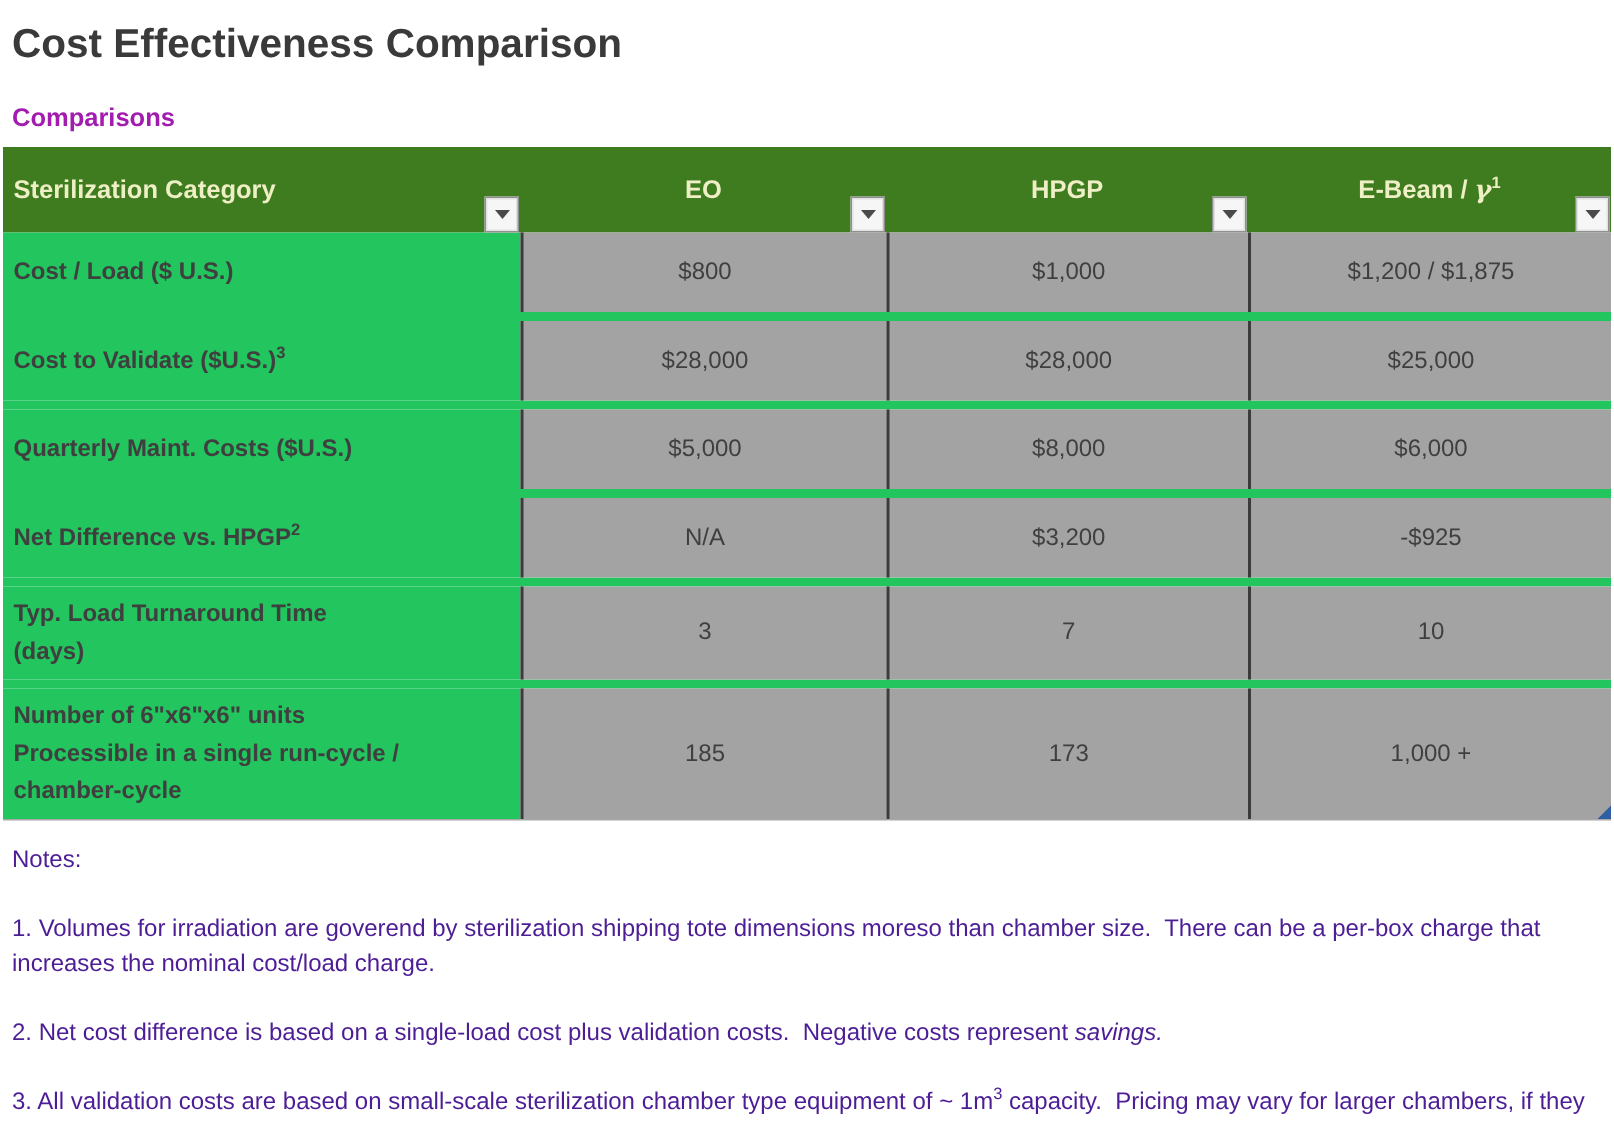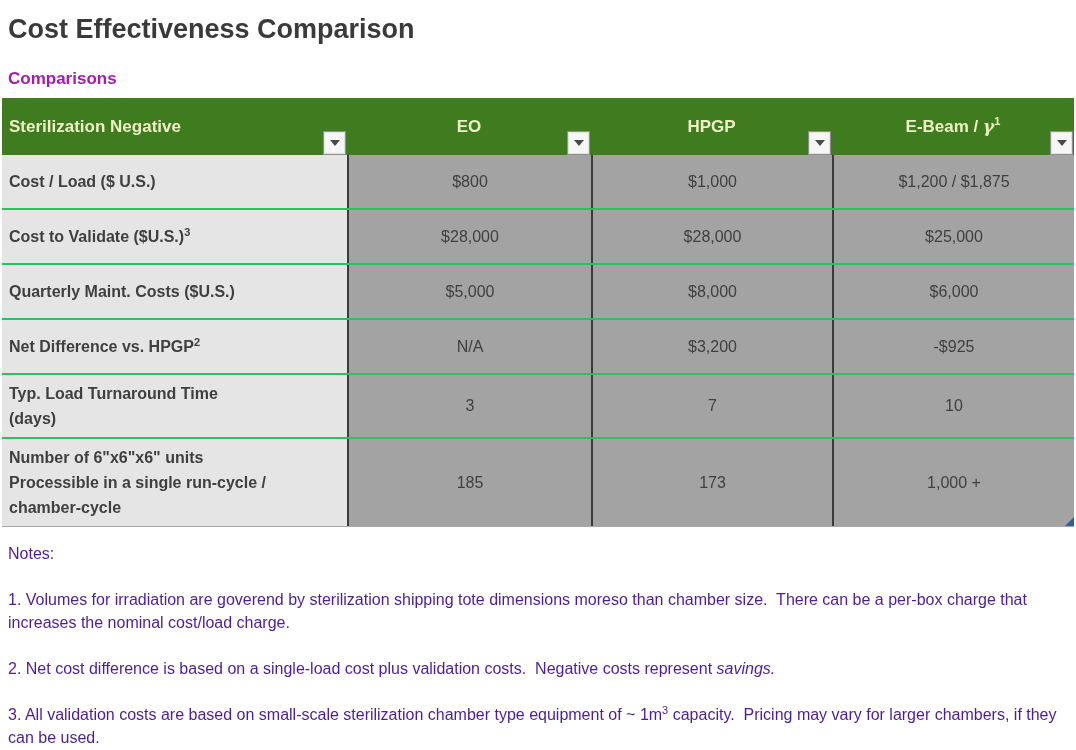--- a/index.html
+++ b/index.html
@@ -40,28 +40,28 @@
     box-shadow: inset 0 0 0 1px #e2e2e2;
     display: flex; align-items: center; justify-content: center;
     padding: 0; cursor: pointer;
   }
   .tri {
     width: 0; height: 0;
     border-left: 5px solid transparent; border-right: 5px solid transparent;
     border-top: 6px solid #4a4a4a;
   }
 
-  .trow { display: grid; grid-template-columns: 345px 244px 241px 1fr; border-top: 2px solid #22c55e; }
+  .trow { display: grid; grid-template-columns: 345px 244px 241px 1fr; border-top: 6px solid #22c55e; }
   .tbody .trow:first-child { border-top: none; }
   .cell {
     display: flex; align-items: center;
     font-size: 16px; color: #3F3F3F; min-height: 53px;
   }
   .label-cell {
-    background: #e5e5e5; font-weight: bold;
+    background: #22c55e; font-weight: bold;
     padding: 6px 8px 6px 7px; line-height: 25px;
   }
   .label-cell .lab-text { white-space: pre-line; }
   .value-cell {
     background: #a3a3a3; justify-content: center; text-align: center;
     border-left: 2px solid #3b3b3b; padding: 6px 4px;
   }
   .resize-handle {
     position: absolute; right: 0; bottom: 0; width: 0; height: 0;
     border-left: 9px solid transparent; border-bottom: 9px solid #2E5FA3;
@@ -79,21 +79,21 @@
 
 <div class="page">
 
   <div class="page-title">Cost Effectiveness Comparison</div>
   <div class="section-heading">Comparisons</div>
 
   <div class="ctable">
 
     <div class="thead">
       <div class="hcell first">
-        <span>Sterilization Negative</span>
+        <span>Sterilization Category</span>
         <button class="filter-btn">
           <span class="tri"></span>
         </button>
       </div>
       <div class="hcell">
         <span>EO</span>
         <button class="filter-btn">
           <span class="tri"></span>
         </button>
       </div>

